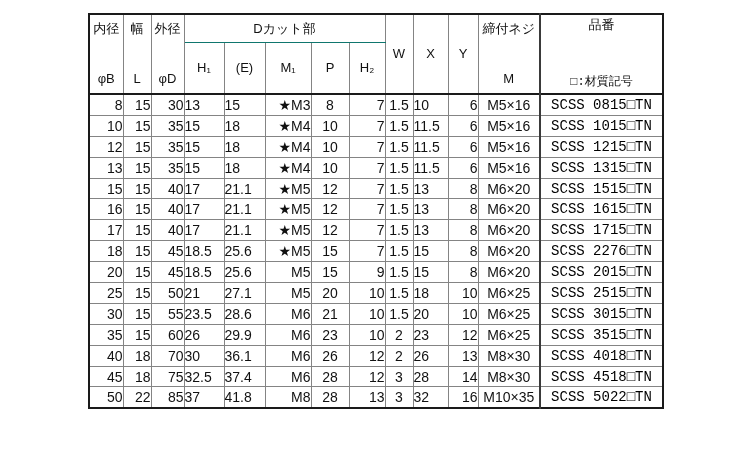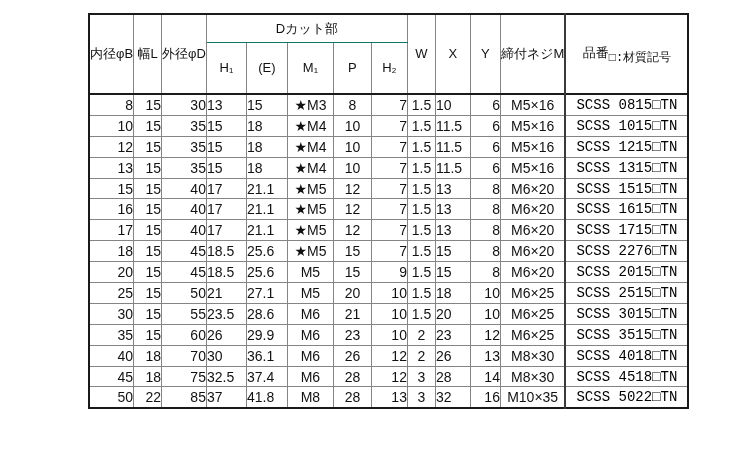--- a/index.html
+++ b/index.html
@@ -20,32 +20,32 @@
     border:1px solid #848484;
     padding:0; font-weight:normal;
     overflow:hidden; white-space:nowrap;
   }
   .spec thead th { font-size:13px; text-align:center; vertical-align:middle; line-height:1.2; }
   .spec tr.h1 th { height:27px; }
   .spec tr.h2 th { height:50px; }
   .spec th.group { border-bottom:1px solid #0f766e; }
   .spec tbody tr:first-child td { border-top:2px solid #1a1a1a; }
   .spec td { height:19.9px; font-size:14px; vertical-align:middle; }
-  .th-stack { display:flex; flex-direction:row; align-items:center; justify-content:center; line-height:1.25; }
+  .th-stack { display:flex; flex-direction:column; align-items:center; justify-content:center; line-height:1.25;gap:33px; }
   .th-stack .s2 { font-size:13px; }
   th.part-h .s2 { font-size:12px;margin-top:8px; }
   th.part-h, td.c12 { border-left:2px solid #3a3a3a;font-family:Liberation Mono, monospace; }
 
   
   .c0 { text-align:right; padding-right:8px; }
   .c1 { text-align:right; padding-right:6px; }
   .c2 { text-align:right; padding-right:6px; }
   .c3 { text-align:left;  padding-left:6px; }
   .c4 { text-align:left;  padding-left:6px; }
-  .c5 { text-align:center; }
+  .c5 { text-align:right; }
   .c6 { text-align:center; }
   .c7 { text-align:right; padding-right:8px; }
   .c8 { text-align:center; }
   .c9 { text-align:left;  padding-left:4px; }
   .c10 { text-align:right; padding-right:7px; }
   .c11 { text-align:center; }
   .c12 { text-align:center; font-weight:bold; color:#000000;margin-top:17px; }
 
   .footnotes {
     position:absolute; left:88px; top:409px;

